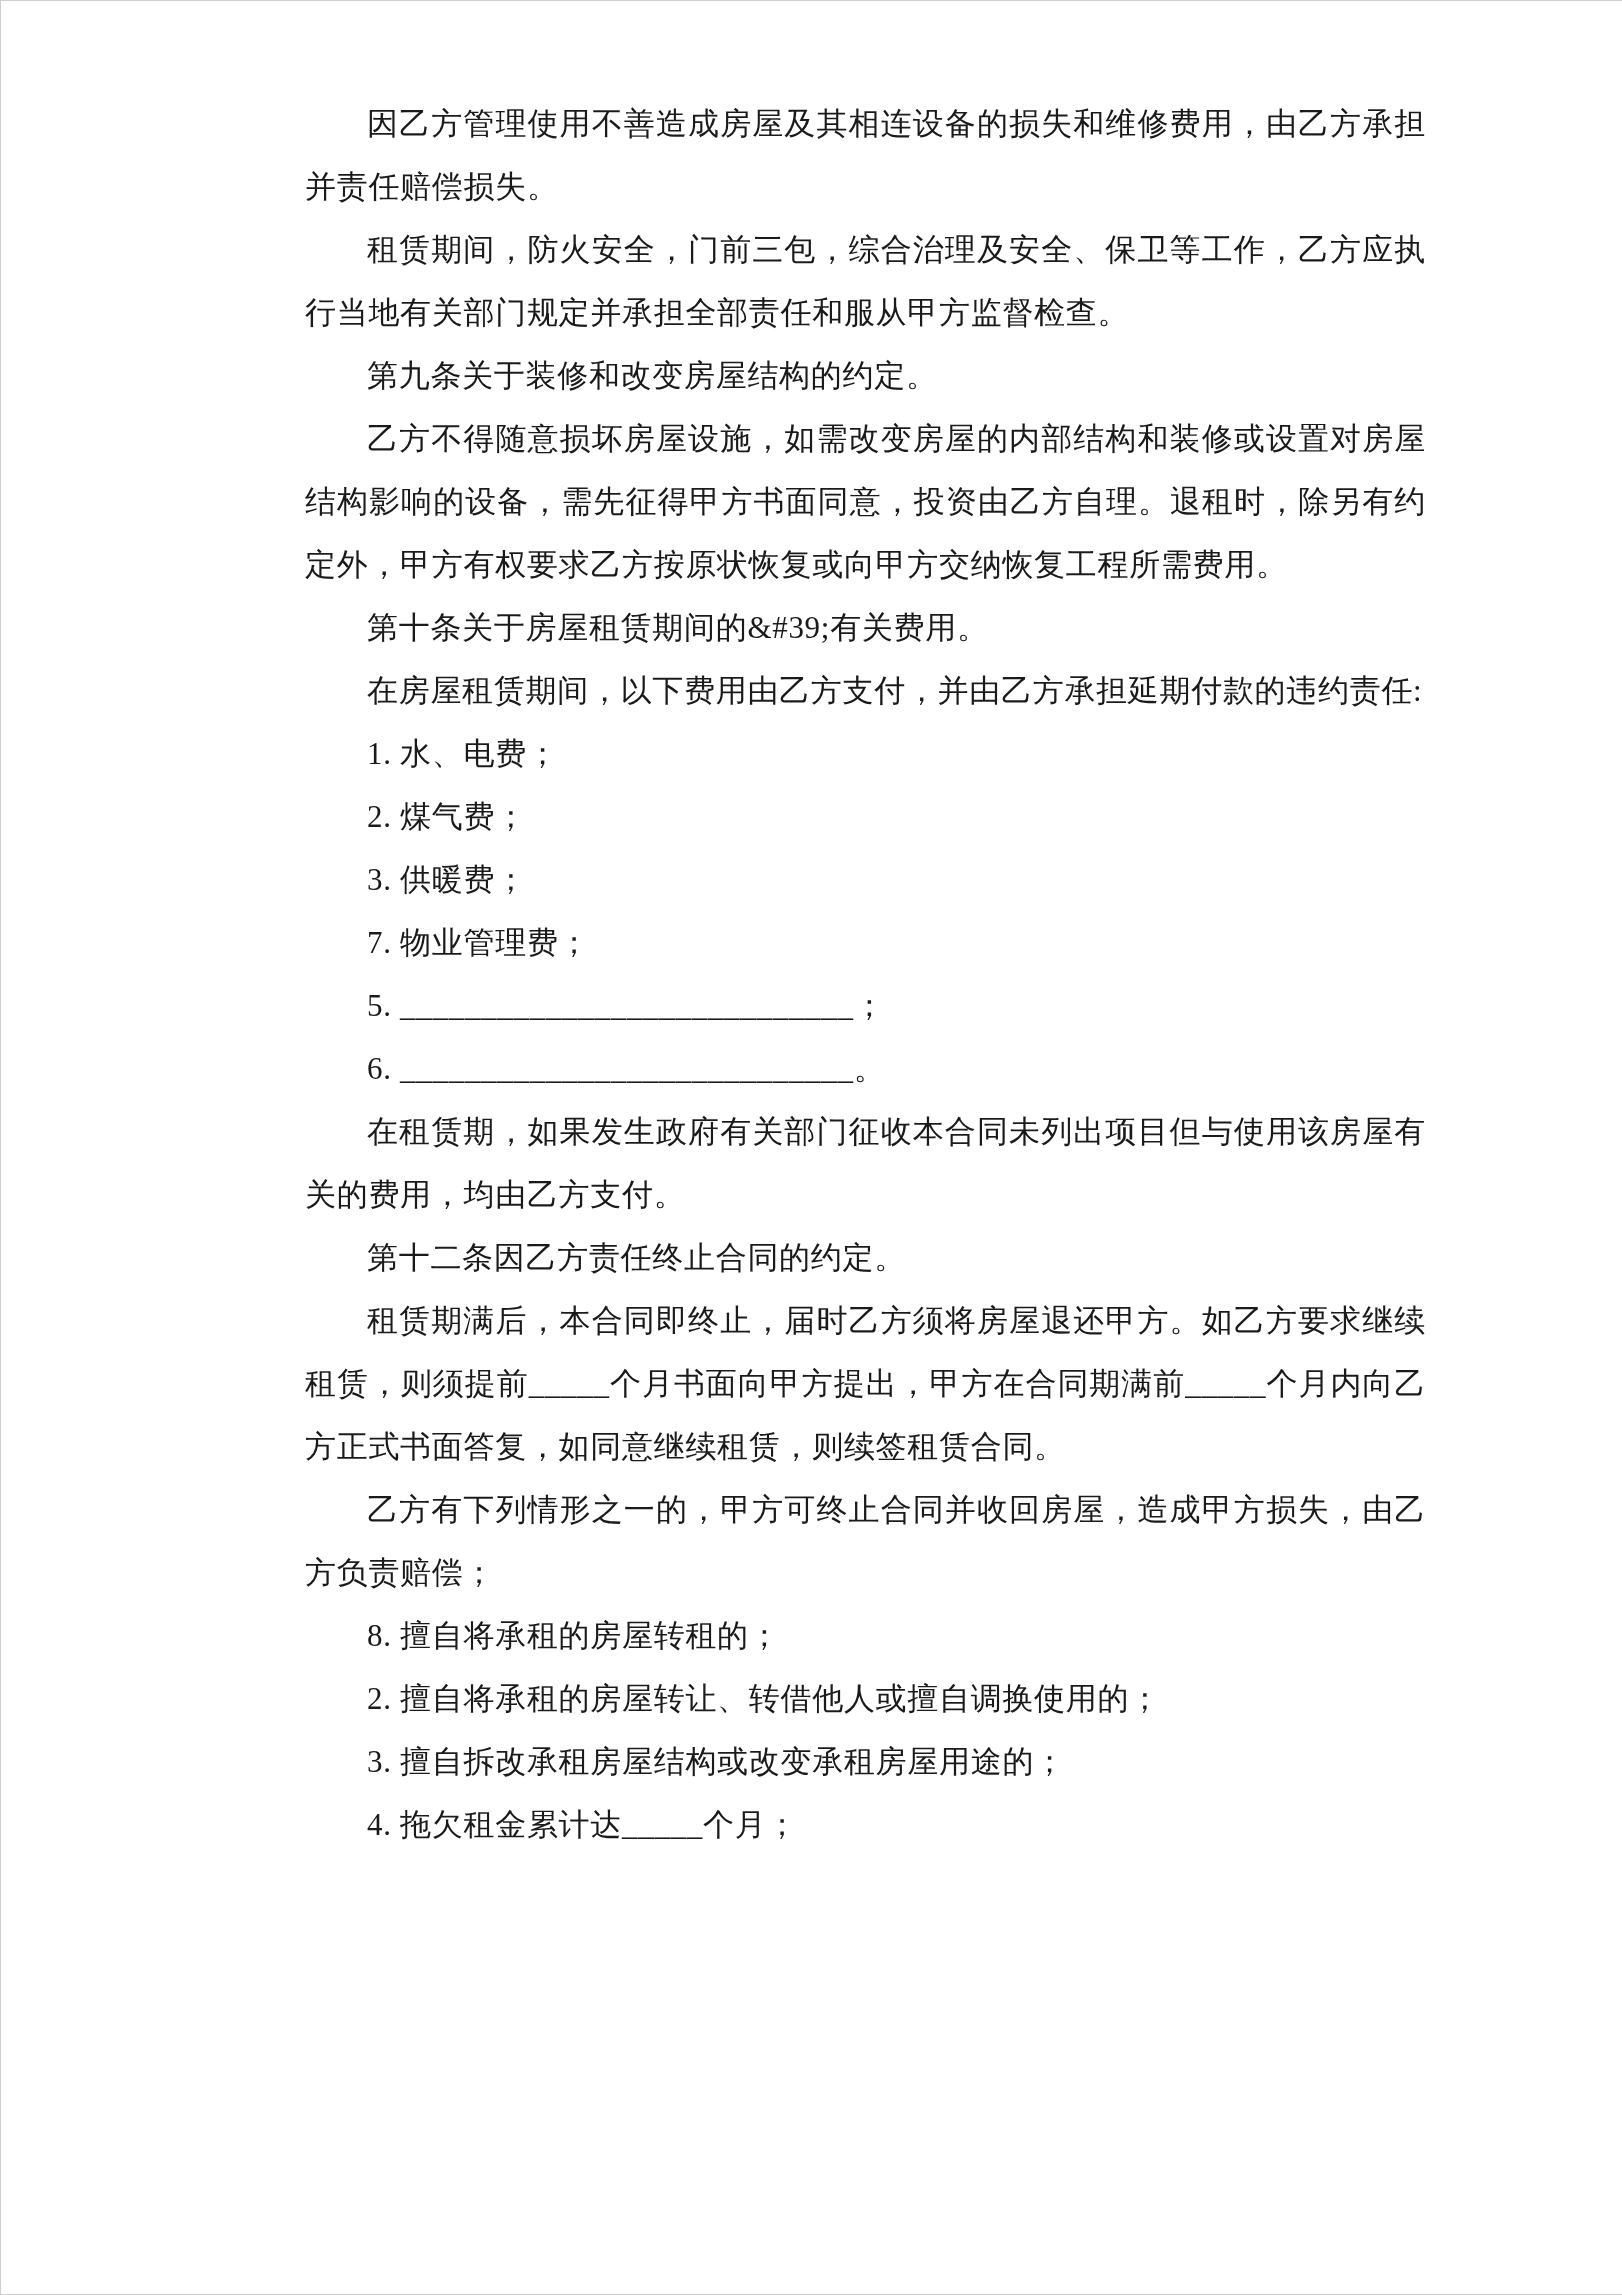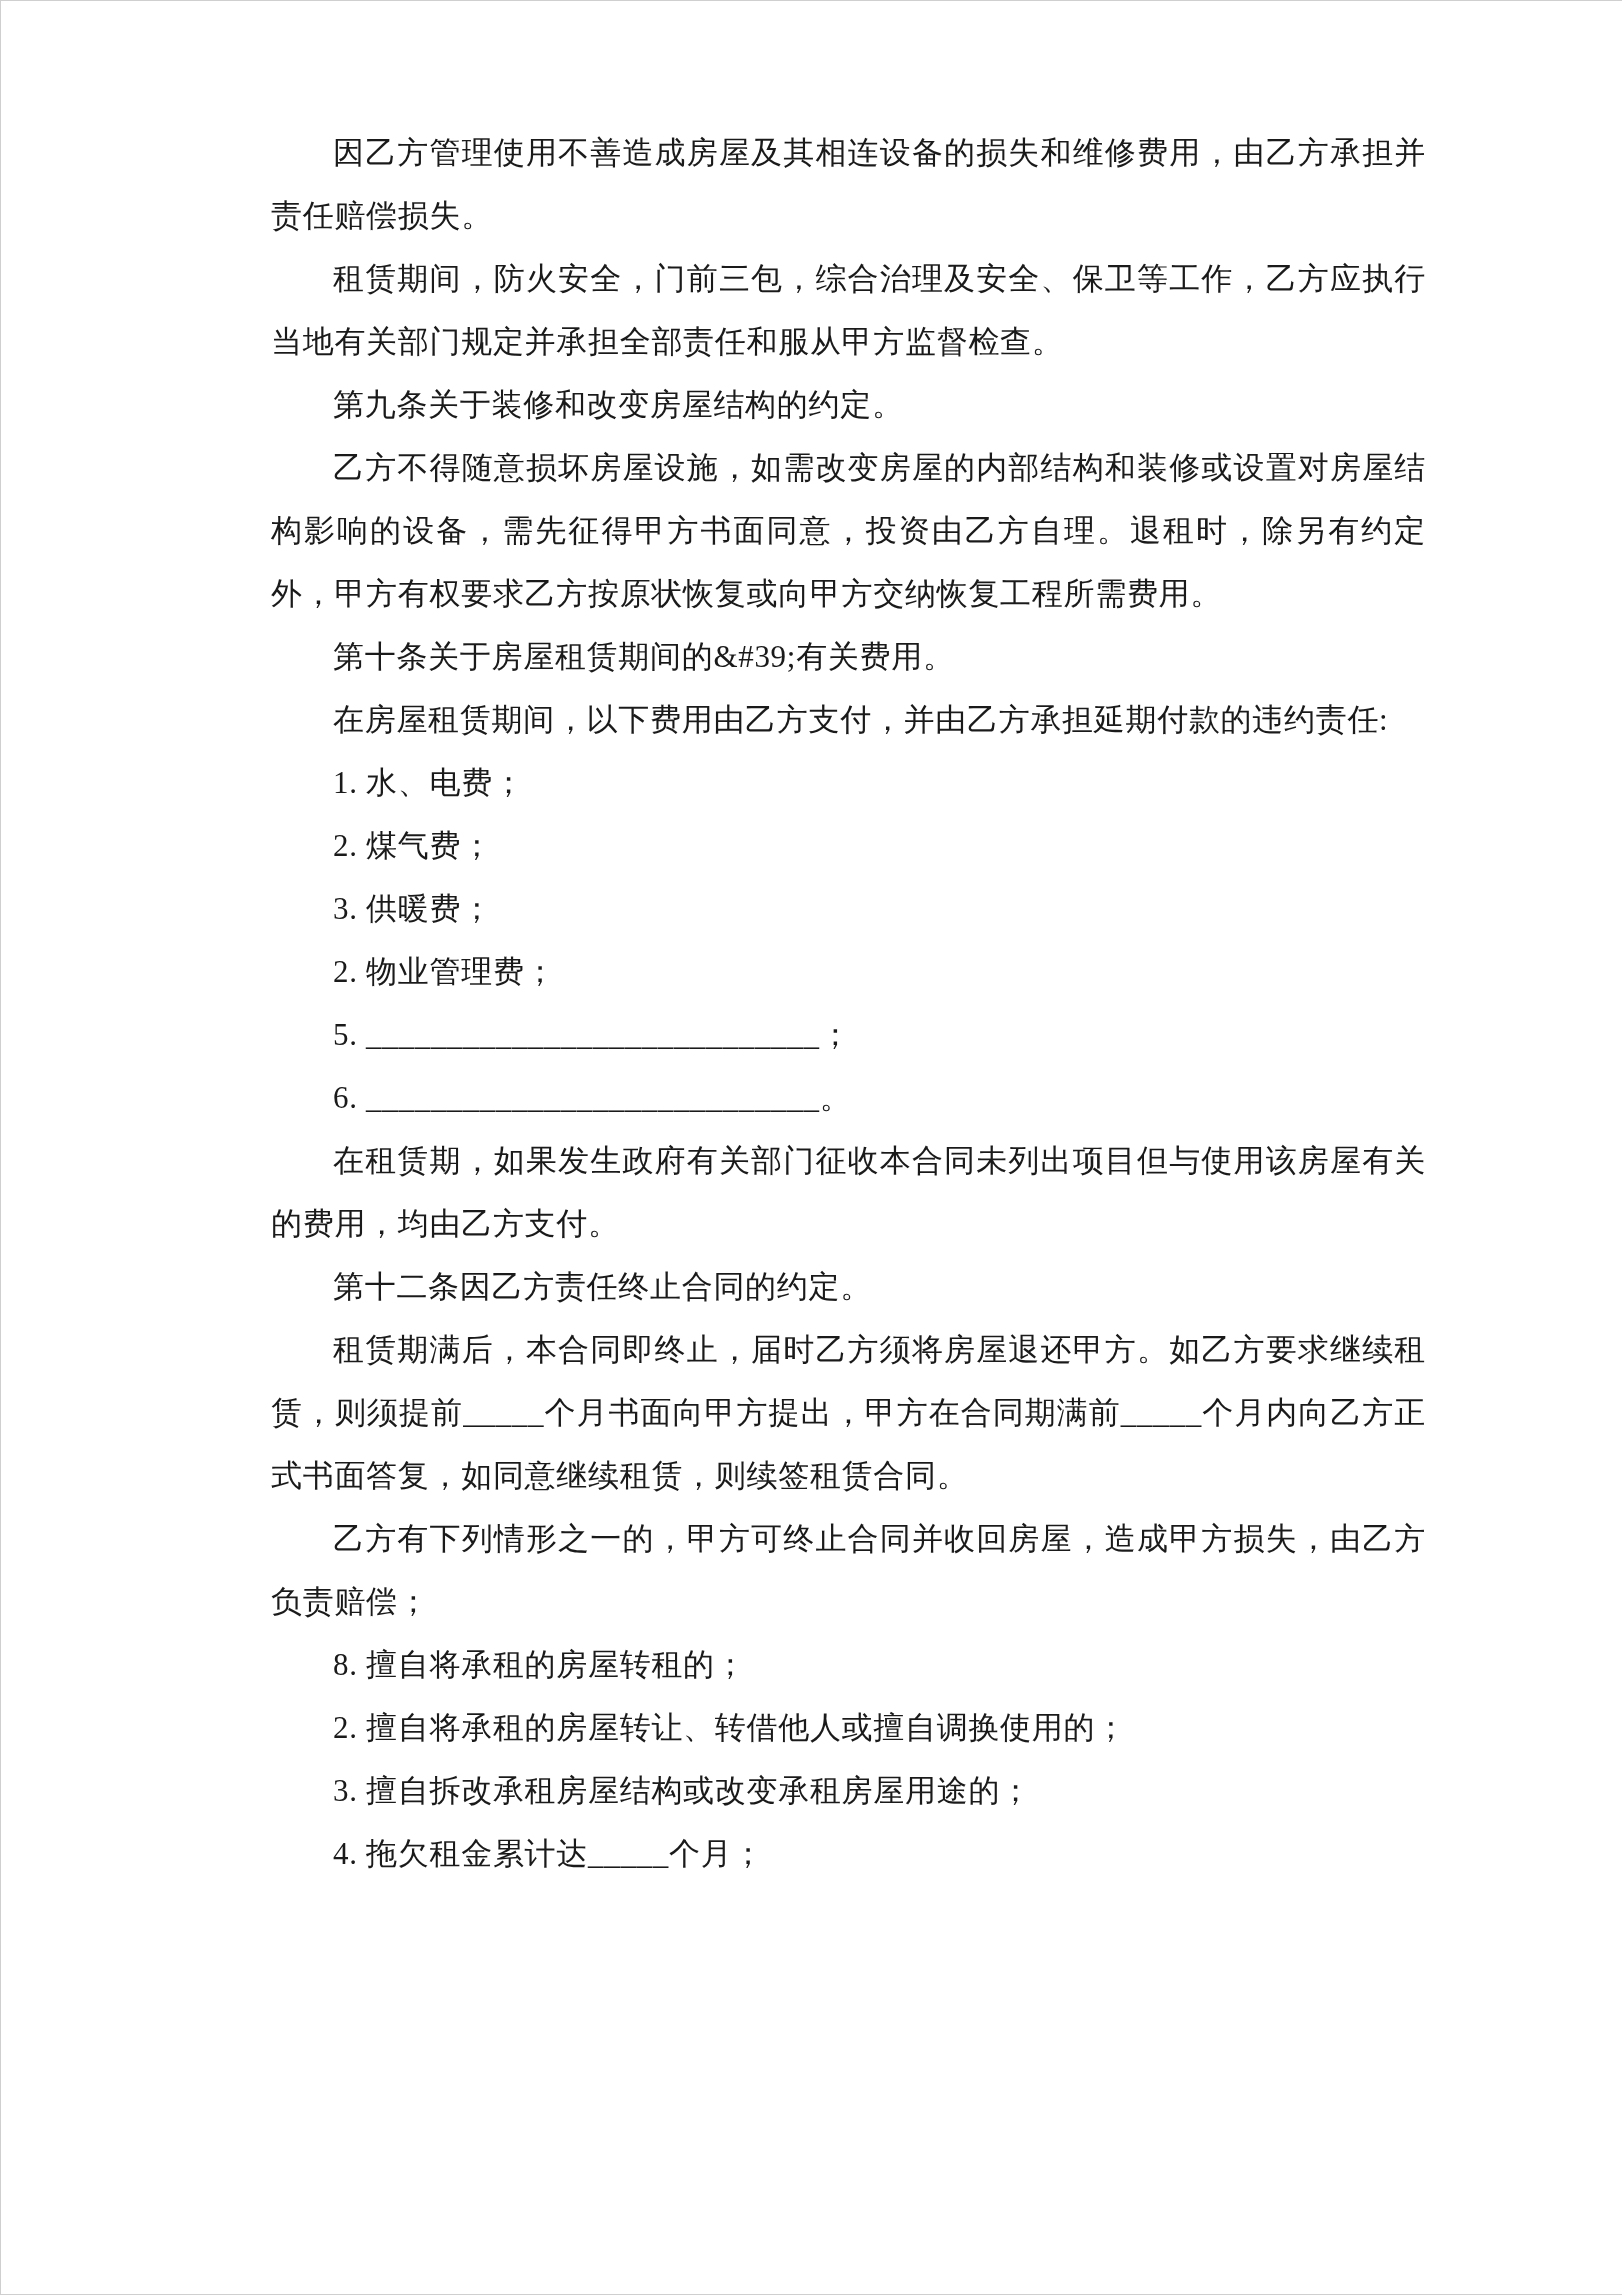--- a/index.html
+++ b/index.html
@@ -14,25 +14,26 @@
     margin: 0 auto;
     background: #ffffff;
     border: 1.3px solid #cfcfcf;
     box-sizing: border-box;
     overflow: hidden;
     font-family: "Liberation Serif", "DejaVu Serif", serif;
     color: #1a1a1a;
   }
   .content {
     box-sizing: border-box;
-    padding: 120px 196px 0 270px;
+    padding: 91px 196px 0 270px;
     font-size: 31px;
     line-height: 63px;
     text-align: justify;
     text-justify: inter-ideograph;
+    margin-left: 34px;
   }
   .para {
     margin: 0;
     text-indent: 2em;
     letter-spacing: 0.7px;
     word-break: break-all;
   }
 </style>
 </head>
 <body>
@@ -41,21 +42,21 @@
   <div class="content">
     <p class="para">因乙方管理使用不善造成房屋及其相连设备的损失和维修费用，由乙方承担并责任赔偿损失。</p>
     <p class="para">租赁期间，防火安全，门前三包，综合治理及安全、保卫等工作，乙方应执行当地有关部门规定并承担全部责任和服从甲方监督检查。</p>
     <p class="para">第九条关于装修和改变房屋结构的约定。</p>
     <p class="para">乙方不得随意损坏房屋设施，如需改变房屋的内部结构和装修或设置对房屋结构影响的设备，需先征得甲方书面同意，投资由乙方自理。退租时，除另有约定外，甲方有权要求乙方按原状恢复或向甲方交纳恢复工程所需费用。</p>
     <p class="para">第十条关于房屋租赁期间的&amp;#39;有关费用。</p>
     <p class="para">在房屋租赁期间，以下费用由乙方支付，并由乙方承担延期付款的违约责任:</p>
     <p class="para">1. 水、电费；</p>
     <p class="para">2. 煤气费；</p>
     <p class="para">3. 供暖费；</p>
-    <p class="para">2. 物业管理费；</p>
+    <p class="para">7. 物业管理费；</p>
     <p class="para">5. ____________________________；</p>
     <p class="para">6. ____________________________。</p>
     <p class="para">在租赁期，如果发生政府有关部门征收本合同未列出项目但与使用该房屋有关的费用，均由乙方支付。</p>
     <p class="para">第十二条因乙方责任终止合同的约定。</p>
     <p class="para">租赁期满后，本合同即终止，届时乙方须将房屋退还甲方。如乙方要求继续租赁，则须提前_____个月书面向甲方提出，甲方在合同期满前_____个月内向乙方正式书面答复，如同意继续租赁，则续签租赁合同。</p>
     <p class="para">乙方有下列情形之一的，甲方可终止合同并收回房屋，造成甲方损失，由乙方负责赔偿；</p>
     <p class="para">8. 擅自将承租的房屋转租的；</p>
     <p class="para">2. 擅自将承租的房屋转让、转借他人或擅自调换使用的；</p>
     <p class="para">3. 擅自拆改承租房屋结构或改变承租房屋用途的；</p>
     <p class="para">4. 拖欠租金累计达_____个月；</p>

